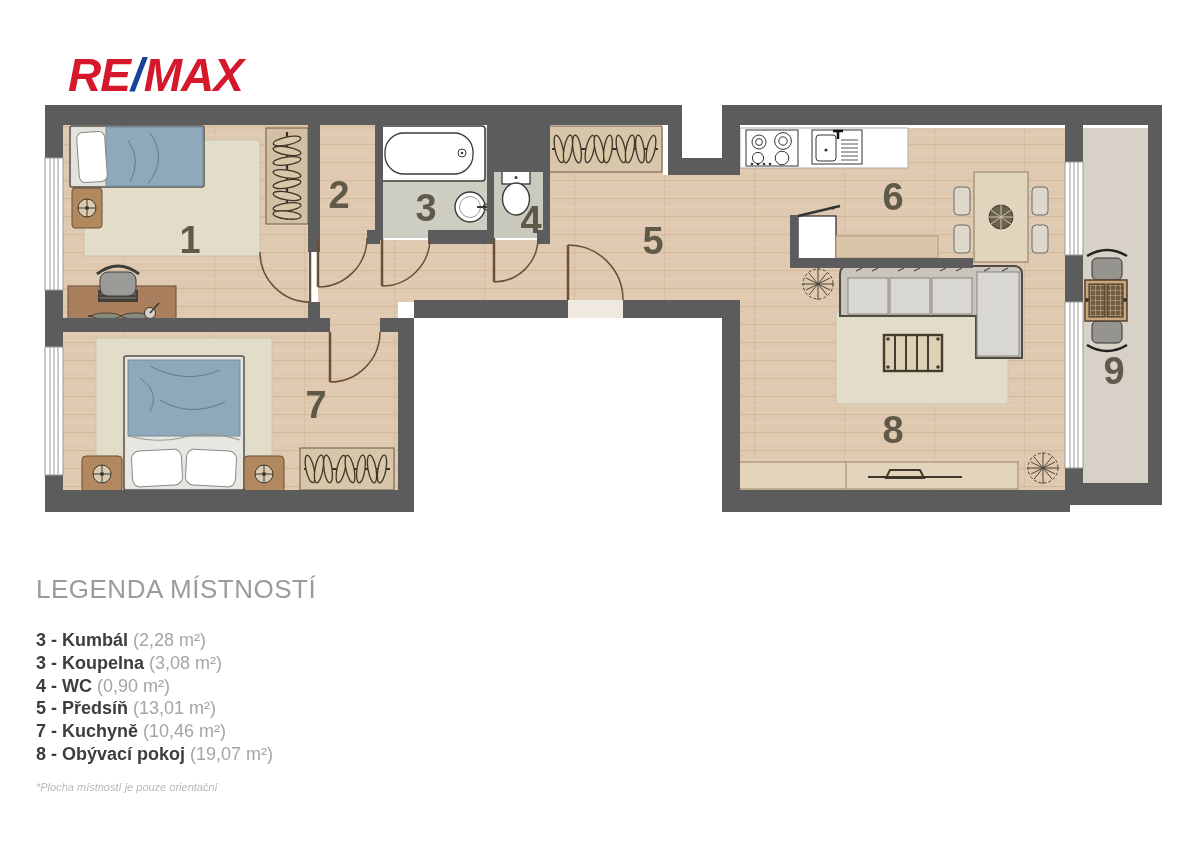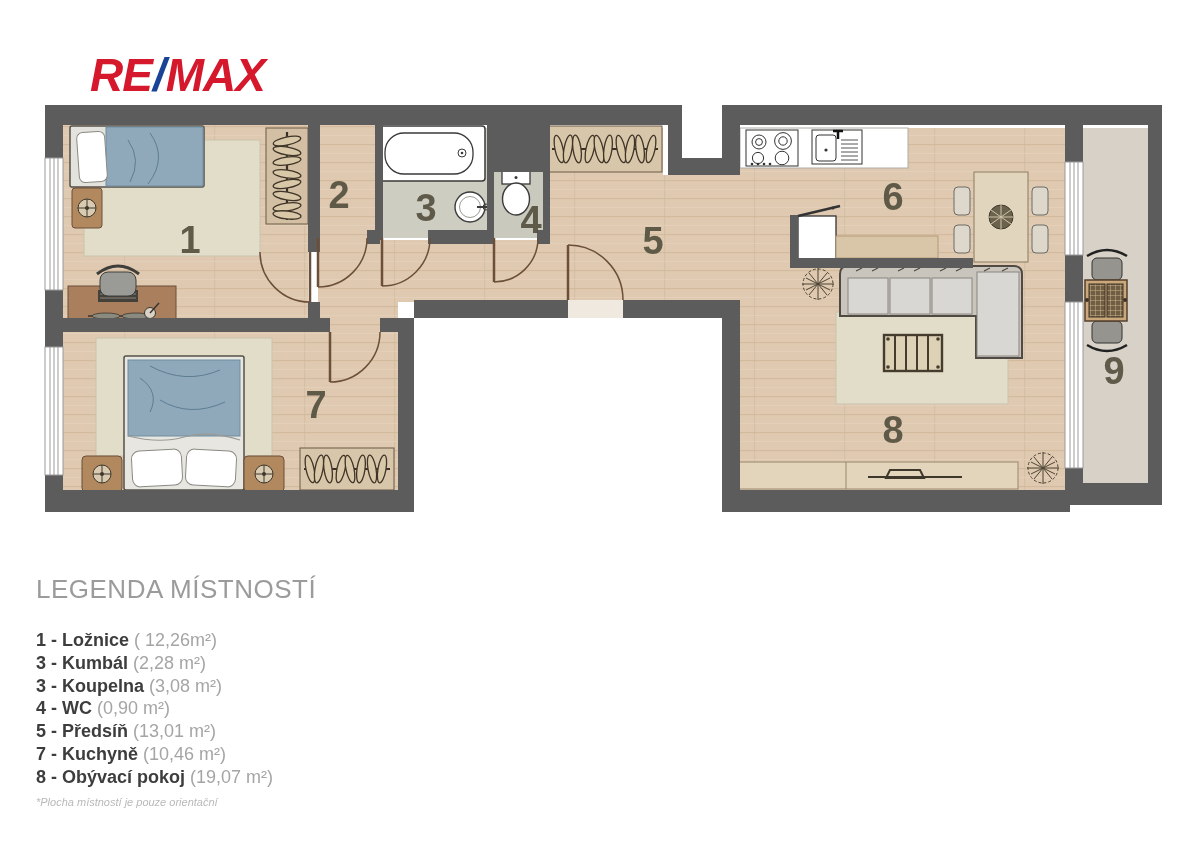--- a/index.html
+++ b/index.html
@@ -1,32 +1,32 @@
 <!DOCTYPE html>
 <html><head>
 <meta charset="utf-8">
 <style>
   html,body{margin:0;padding:0;background:#ffffff;}
   #stage{position:relative;width:1200px;height:847px;background:#fff;overflow:hidden;
          font-family:"Liberation Sans",sans-serif;}
   
-  #logo{position:absolute;left:90px;top:48px;font-style:italic;font-weight:bold;
+  #logo{position:absolute;left:68px;top:48px;font-style:italic;font-weight:bold;
         font-size:46px;letter-spacing:-1px;white-space:nowrap;}
   #logo .re,#logo .max{color:#d6182c;}
   #logo .slash{color:#1a4296;padding:0 1px;}
   
   #plan{position:absolute;left:0;top:0;}
   
   #legend{position:absolute;left:36px;top:574px;width:420px;}
   #legend h2{margin:0 0 24px 0;font-size:26px;font-weight:300;color:#9b9b9b;
              letter-spacing:.5px;}
   .lgrow{font-size:18px;line-height:22.8px;white-space:nowrap;}
   .lgrow .lbl{font-weight:bold;color:#3d3d3d;}
   .lgrow .area{color:#a5a5a5;}
-  #legend .foot{margin-top:7px;font-size:11px;font-style:italic;color:#b9b9b9;}
+  #legend .foot{margin-top:15px;font-size:11px;font-style:italic;color:#b9b9b9;}
   text.roomnum{font-family:"Liberation Sans",sans-serif;font-weight:bold;font-size:38px;
                fill:#55503f;opacity:.92;}
 </style>
 </head>
 <body>
 
 <div id="stage">
 
   <div id="logo">
     <span class="re">RE</span><span class="slash">/</span><span class="max">MAX</span>
@@ -360,24 +360,20 @@
       <text class="roomnum" x="893" y="210">6</text>
       <text class="roomnum" x="316" y="418">7</text>
       <text class="roomnum" x="893" y="443">8</text>
       <text class="roomnum" x="1114" y="384">9</text>
     </g>
   </svg>
 
   <div id="legend">
     <h2>LEGENDA MÍSTNOSTÍ</h2>
     <div class="lgrow">
-      <span class="lbl">1 - Ložnice</span>
-      <span class="area">( 12,26m²)</span>
-    </div>
-    <div class="lgrow">
       <span class="lbl">3 - Kumbál</span>
       <span class="area">(2,28 m²)</span>
     </div>
     <div class="lgrow">
       <span class="lbl">3 - Koupelna</span>
       <span class="area">(3,08 m²)</span>
     </div>
     <div class="lgrow">
       <span class="lbl">4 - WC</span>
       <span class="area">(0,90 m²)</span>

